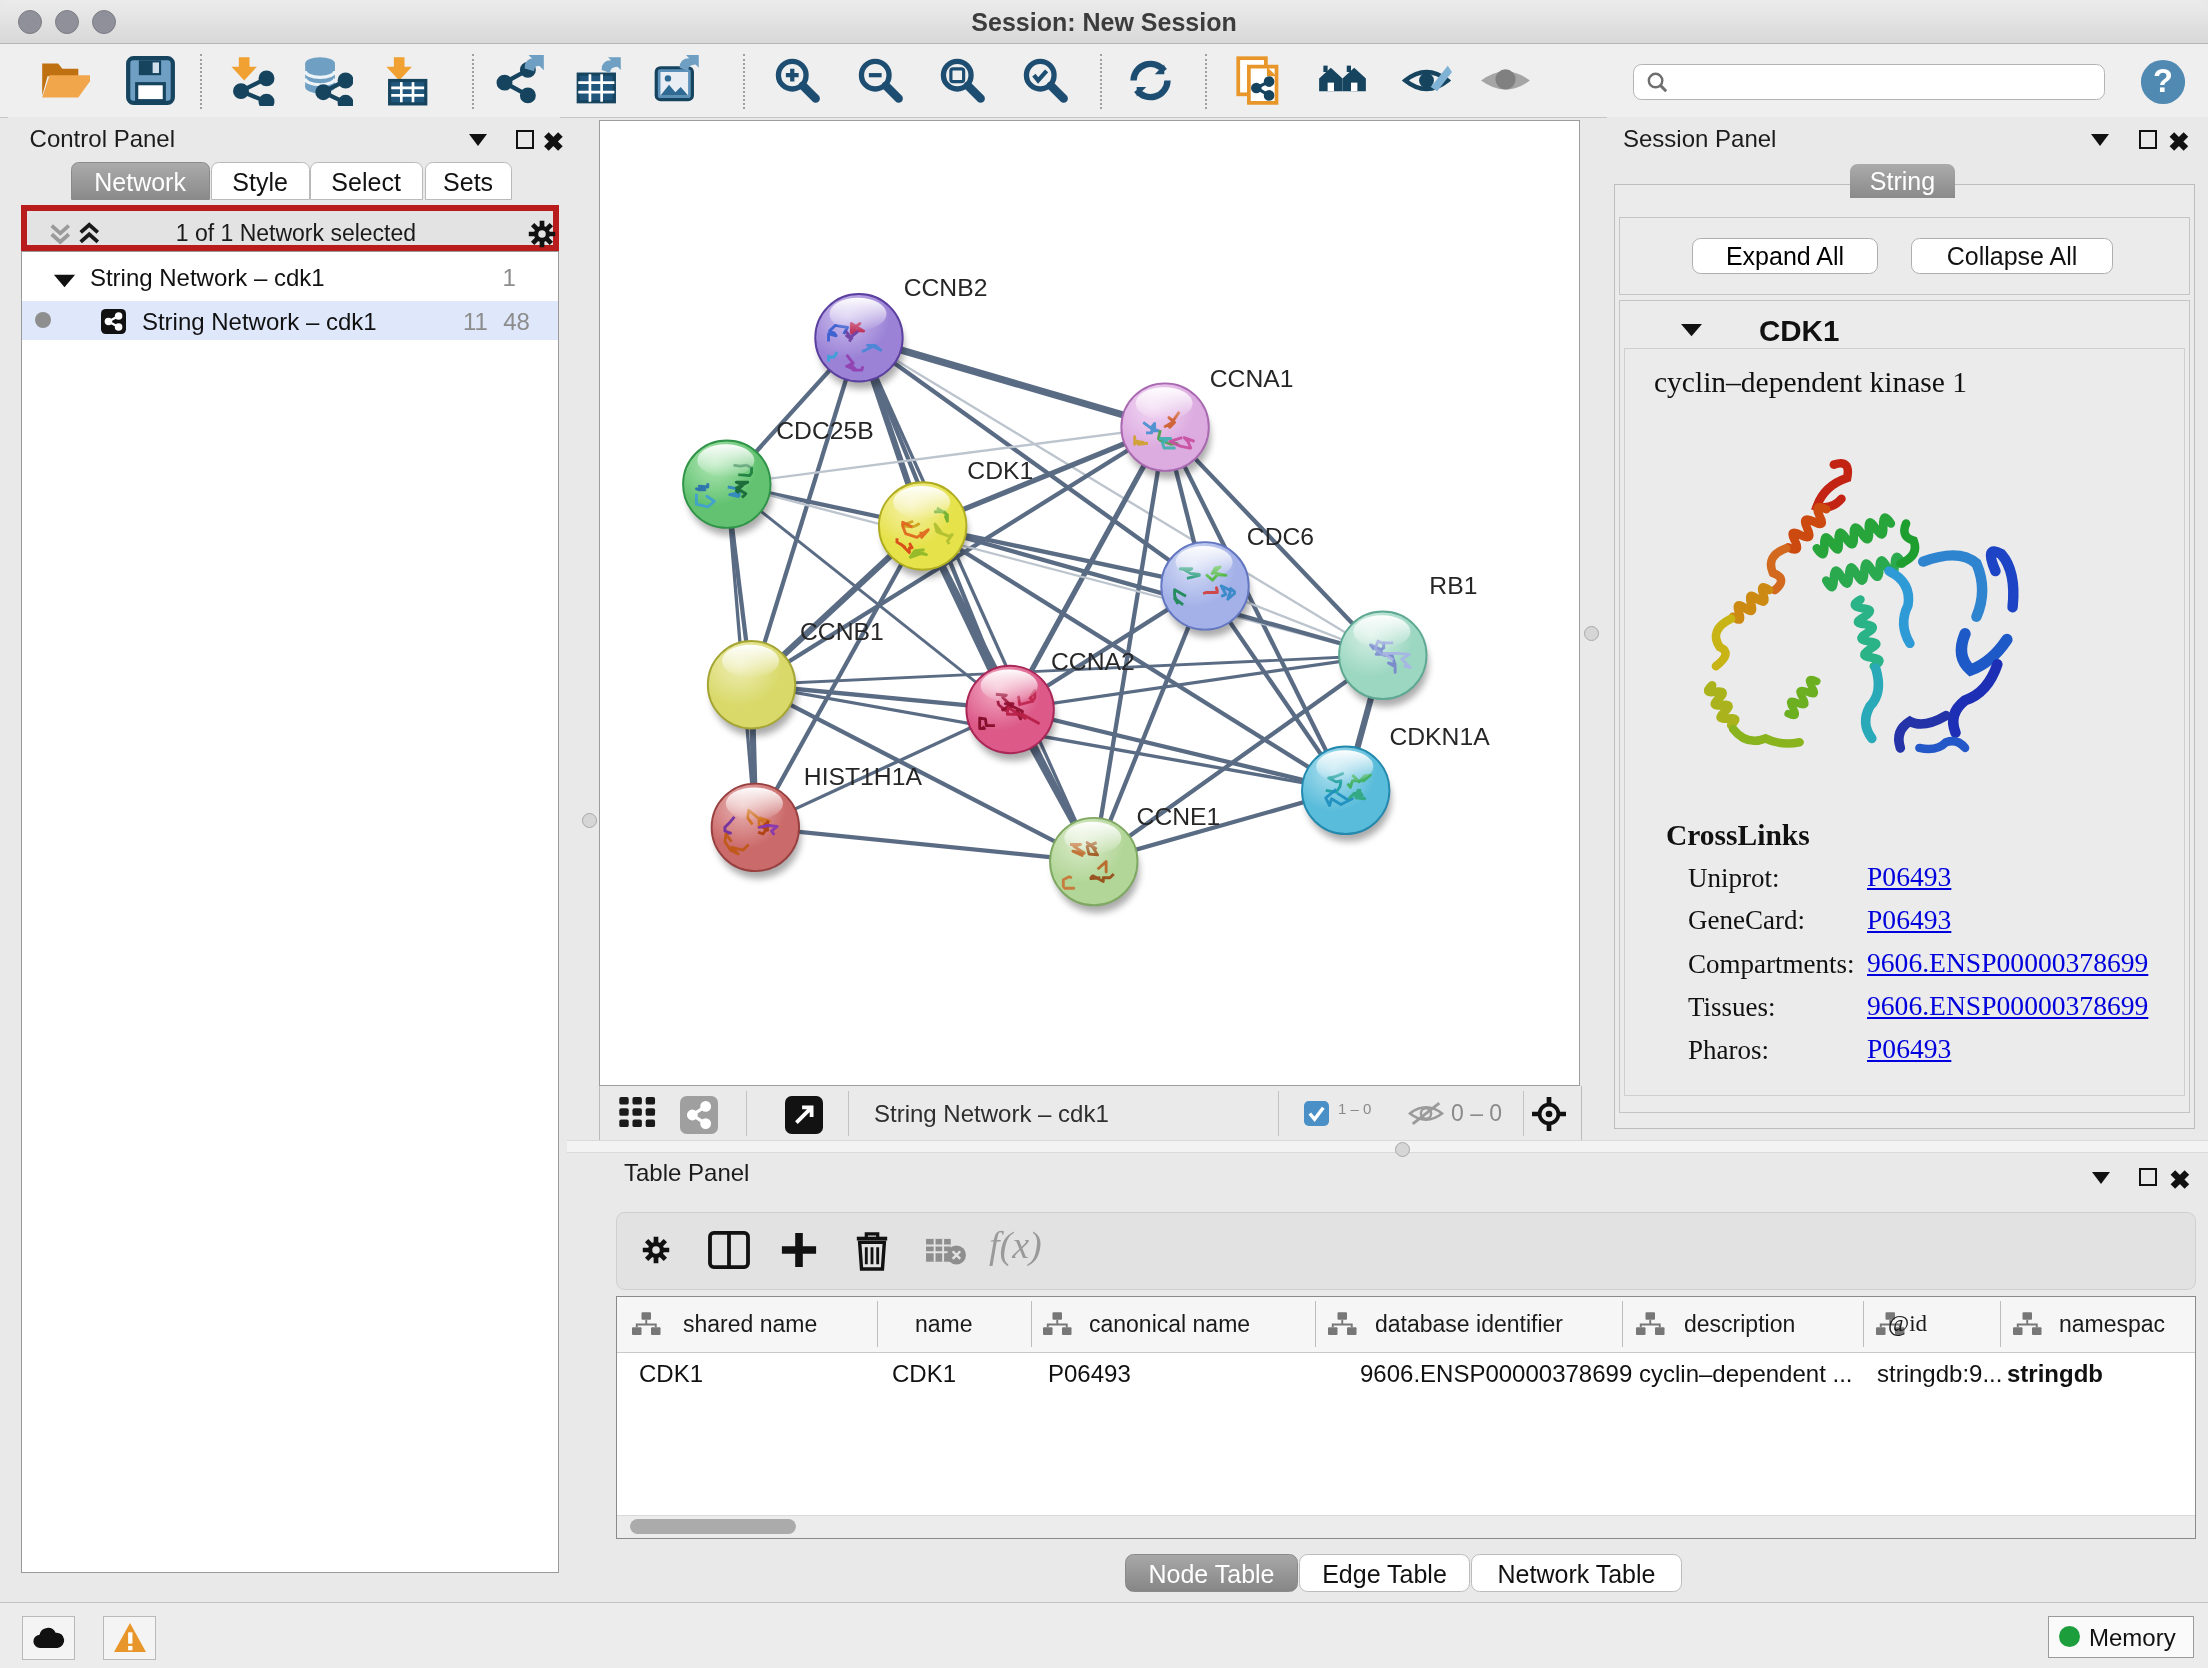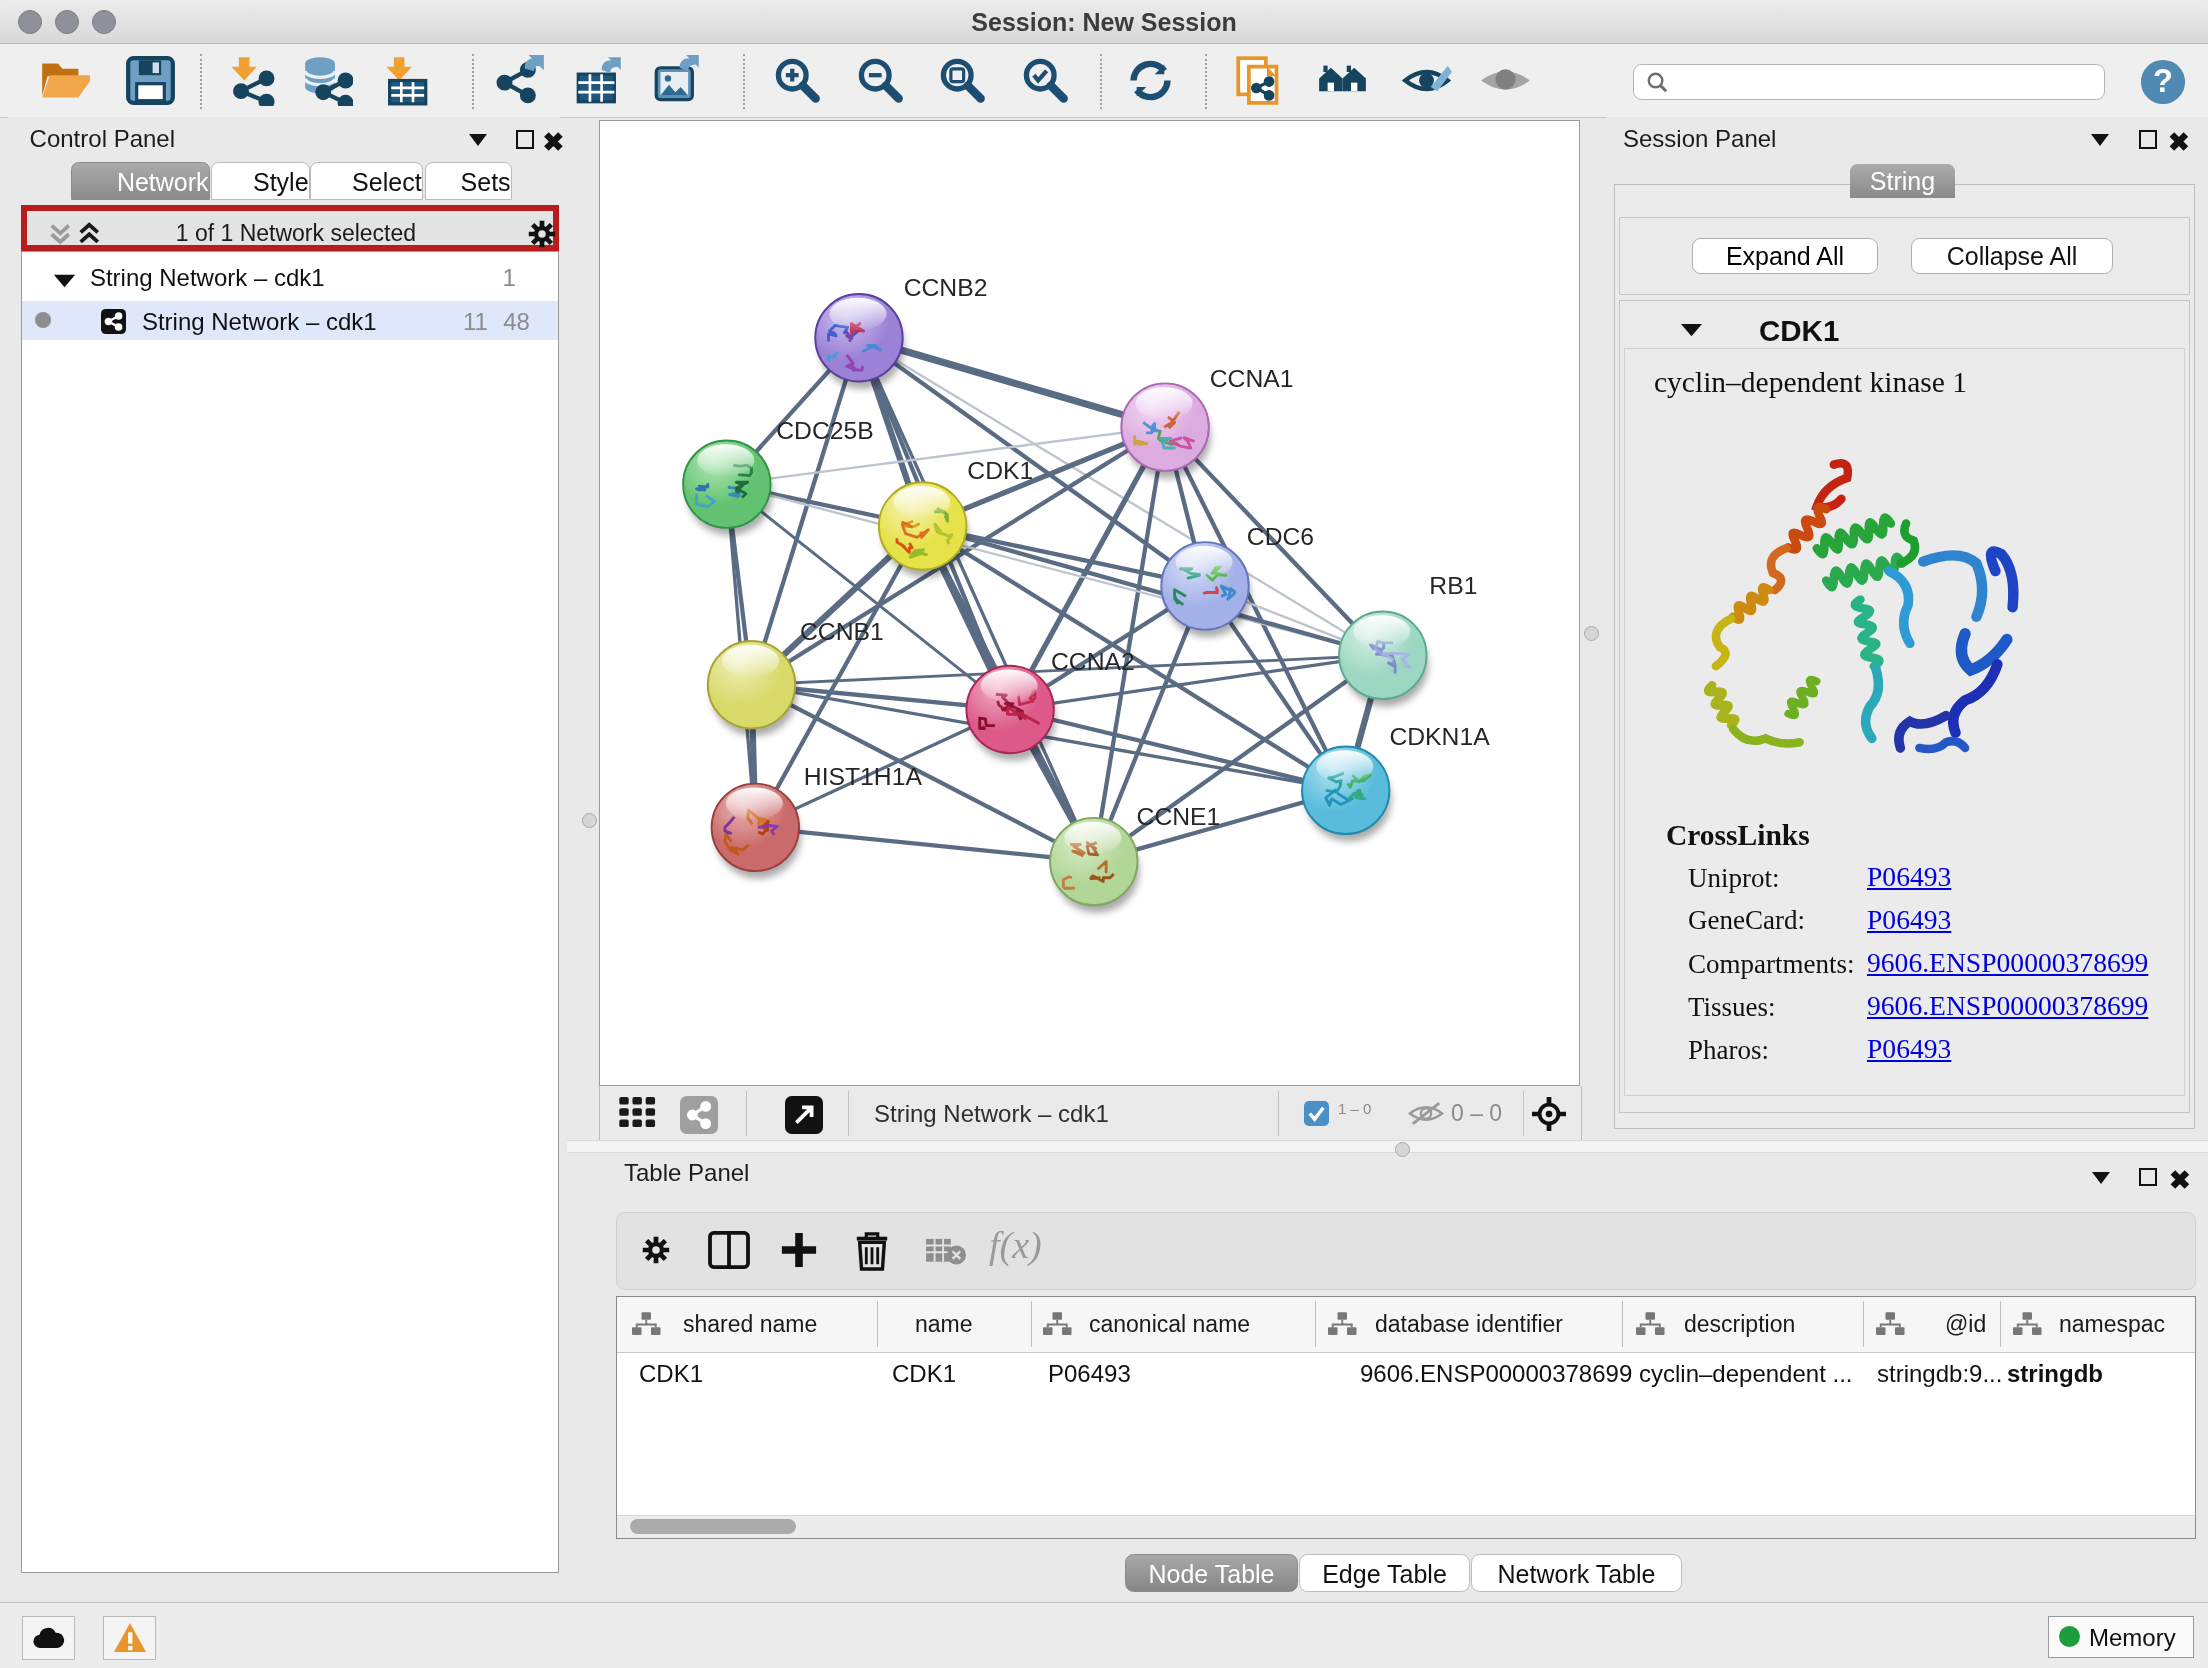--- a/index.html
+++ b/index.html
@@ -17,21 +17,21 @@
 .tsep{top:9.5px;height:55px;width:0;border-left:2.9px dotted #9f9f9f;}
 .ticon{top:11.4px;width:51px;height:51px;}
 #searchbox{left:1633px;top:20px;width:470px;height:34px;background:#fff;border:1.9px solid #b4b4b4;border-radius:8.6px;}
 
 .phdr{font-size:24px;color:#1c1c1c;}
 .tri{width:0;height:0;border-left:9.5px solid transparent;border-right:9.5px solid transparent;border-top:12.4px solid #111;}
 .sqr{width:14.3px;height:14.3px;border:2.9px solid #111;}
 .xx{font-size:26px;font-weight:bold;color:#111;line-height:1;}
 
 #cpanel{left:7.6px;top:117px;width:552px;height:1485px;background:#e9e9e9;}
-.tab{position:absolute;top:0;height:38px;line-height:38px;text-align:right;font-size:25px;
+.tab{position:absolute;top:0;height:38px;line-height:38px;text-align:center;font-size:25px;
   background:#fff;border:1px solid #b9b9b9;border-radius:7.6px 7.6px 0 0;color:#111;box-sizing:border-box;}
 .tabsel{background:linear-gradient(#ababab,#8a8a8a);color:#fff;border-color:#8a8a8a;}
 #cp-sub{left:13.3px;top:88px;width:538px;height:46px;background:#e3e3e3;border:6px solid #b91c1c;box-sizing:border-box;}
 #cp-list{left:13.3px;top:134px;width:538px;height:1322px;background:#fff;border:1px solid #9a9a9a;box-sizing:border-box;}
 
 #netwrap{left:599px;top:120px;width:981px;height:966px;background:#fff;border:1px solid #9d9d9d;box-sizing:border-box;}
 #nettool{left:599px;top:1086px;width:981px;height:54px;background:#eaeaea;border-left:1px solid #bbb;border-right:1px solid #bbb;}
 
 #rpanel{left:1607px;top:117px;width:601px;height:1034px;background:#e9e9e9;}
 .serif{font-family:"Liberation Serif", serif;}
@@ -715,21 +715,21 @@
     </svg>
   <div class="abs thdr" style="left:1113px;top:160px;">description</div>
   <svg class="abs treei" style="left:1305px;top:160px;" viewBox="0 0 30 28">
       <g fill="#777">
         <rect x="10" y="1" width="10" height="8" rx="1"></rect>
         <rect x="0" y="17" width="10" height="8" rx="1"></rect>
         <rect x="20" y="17" width="10" height="8" rx="1"></rect>
         <path d="M15 9 v5 M5 17 v-3 h20 v3" stroke="#777" stroke-width="2" fill="none"></path>
       </g>
     </svg>
-  <div class="abs thdr" style="left:1374px;top:160px;">@id</div>
+  <div class="abs thdr" style="left:1317px;top:160px;font-family:Liberation Serif, serif;">@id</div>
   <svg class="abs treei" style="left:1442px;top:160px;" viewBox="0 0 30 28">
       <g fill="#777">
         <rect x="10" y="1" width="10" height="8" rx="1"></rect>
         <rect x="0" y="17" width="10" height="8" rx="1"></rect>
         <rect x="20" y="17" width="10" height="8" rx="1"></rect>
         <path d="M15 9 v5 M5 17 v-3 h20 v3" stroke="#777" stroke-width="2" fill="none"></path>
       </g>
     </svg>
   <div class="abs thdr" style="left:1488px;top:160px;">namespac</div>
   <div class="abs trow" style="left:68px;top:209px;">CDK1</div>

